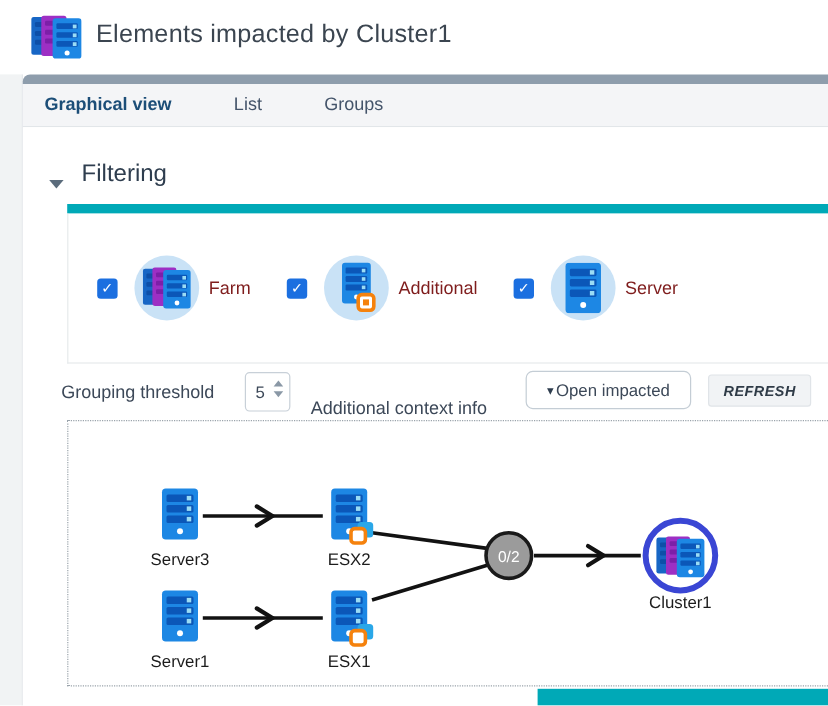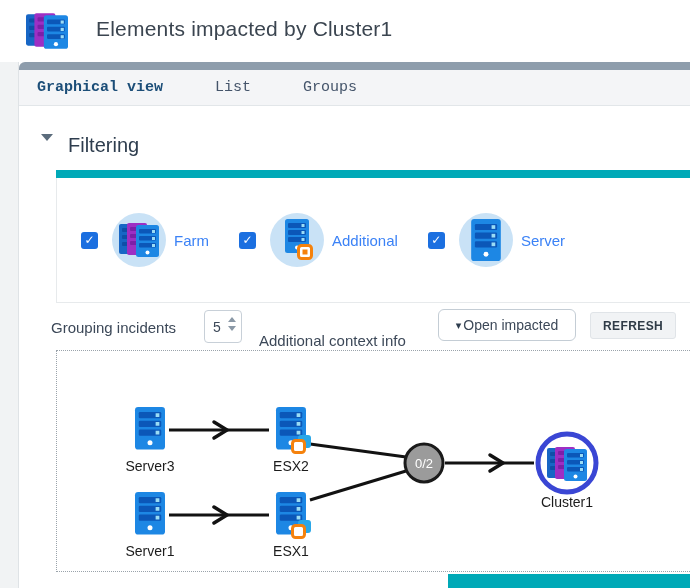--- a/index.html
+++ b/index.html
@@ -3,60 +3,60 @@
 <meta charset="utf-8">
 <style>
   * { margin:0; padding:0; box-sizing:border-box; }
   html,body { width:690px; height:588px; background:#fff; overflow:hidden;
     font-family:"Liberation Sans","DejaVu Sans",sans-serif; color:#3c4858; }
   .stage { position:relative; width:690px; height:588px; }
 
   
   .app-header { position:absolute; left:0; top:0; width:690px; height:62px; background:#fff; }
   .app-header .hicon { position:absolute; left:26px; top:9px; }
-  .app-title { position:absolute; left:96px; top:17px; font-size:21px; color:#3b4550; letter-spacing:.2px; }
+  .app-title { position:absolute; left:80px; top:17px; font-size:21px; color:#3b4550; letter-spacing:.2px; }
 
   
   .gutter { position:absolute; left:0; top:62px; width:18px; height:526px; background:#f1f3f4; }
   .card { position:absolute; left:18px; top:62px; width:700px; height:526px; background:#fff; border-left:1px solid #dfe3e6; }
 
   .gray-top { height:8px; background:#8e9dac; border-radius:6px 6px 0 0; }
   .tabbar { height:36px; background:#f4f5f7; border-bottom:1px solid #e2e6e9; display:flex; align-items:center; padding-left:18px; }
-  .tab { padding:0 26px 0 0; margin-right:26px; font-size:15px; color:#44546a; cursor:pointer;font-family:Liberation Mono, monospace; }
+  .tab { padding:0 26px 0 0; margin-right:26px; font-size:15px; color:#44546a; cursor:pointer; }
   .tab.active { color:#1c4e78; font-weight:bold; }
 
   .content { position:relative; width:100%; height:482px; background:#fff; }
 
   
-  .sect-head { position:absolute; left:22px; top:28px; display:flex; align-items:flex-start; }
+  .sect-head { position:absolute; left:22px; top:28px; display:flex; align-items:flex-end; }
   .caret-down { width:0; height:0; border-left:6px solid transparent; border-right:6px solid transparent; border-top:7px solid #5b6c7c; margin-right:15px; }
   .sect-title { font-size:20px; color:#2e3d4e; }
 
   
   .fpanel { position:absolute; left:37px; top:64px; width:660px; }
   .fpanel .teal-top { height:8px; }
   .fpanel .fbody { background:#fff; border:1px solid #e7eaec; border-top:none; height:125px; display:flex; align-items:center; padding-left:24px; }
   .fitem { display:flex; align-items:center; margin-right:30px; }
   .checkbox { width:17px; height:17px; border-radius:3px; background:#1b6fe0; color:#fff; font-size:12px; font-weight:bold; display:flex; align-items:center; justify-content:center; cursor:pointer; }
   .icircle { width:54px; height:54px; border-radius:50%; background:#c9e2f6; display:flex; align-items:center; justify-content:center; margin:0 8px 0 14px; }
-  .flabel { font-size:15px; color:#3b82f6; }
+  .flabel { font-size:15px; color:#7f1d1d; }
 
   
   .controls { position:absolute; left:0; top:202px; width:690px; height:40px; }
   .ctl-label { position:absolute; font-size:15px; color:#3c4858; top:11px; }
   .lbl-threshold { left:32px; }
   .lbl-context { left:240px;margin-top:13px; }
   .spinner { position:absolute; left:185px; top:2px; width:38px; height:33px; border:1px solid #c8d0d8; border-radius:4px; background:#fff; }
   .spinner .val { position:absolute; left:8px; top:8px; font-size:14px; color:#3c4858; }
   .spin-btns { position:absolute; right:5px; top:6px; display:flex; flex-direction:column; gap:4px; }
   .tri-up { width:0; height:0; border-left:4px solid transparent; border-right:4px solid transparent; border-bottom:5px solid #8a98a6; }
   .tri-dn { width:0; height:0; border-left:4px solid transparent; border-right:4px solid transparent; border-top:5px solid #8a98a6; }
   .dropdown { position:absolute; left:419px; top:1px; width:138px; height:32px; border:1px solid #c4cdd5; border-radius:6px; background:#fff; display:flex; align-items:center; justify-content:center; font-size:14px; color:#3c4858; cursor:pointer; }
   .dropdown .dd-caret { font-size:11px; margin-right:2px; color:#2e3d4e; }
-  .refresh-btn { position:absolute; left:571px; top:4px; height:27px; padding:0 12px; background:#f1f3f5; border:1px solid #e0e4e8; border-radius:3px; font-size:12px; font-weight:bold; letter-spacing:.4px; color:#2f3b47; display:flex; align-items:center; cursor:pointer; }
+  .refresh-btn { position:absolute; left:571px; top:4px; height:27px; padding:0 12px; background:#f1f3f5; border:1px solid #e0e4e8; border-radius:3px; font-size:12px; font-weight:bold; letter-spacing:.4px; color:#2f3b47; display:flex; align-items:center; cursor:pointer;font-style:italic; }
 
   
   .gpanel { position:absolute; left:37px; top:244px; width:660px; height:222px; border:1px dotted #9aa3ab; background:#fff; }
 
   
   .bottom-teal { position:absolute; left:448px; top:574px; width:242px; height:14px; }
 
   .teal { background:#00a9b7; }
 
   svg text { font-family:"Liberation Sans","DejaVu Sans",sans-serif; }
@@ -165,21 +165,21 @@
               <svg width="30" height="42" viewBox="0 0 24 34">
                   <use href="#g-server"></use>
                 </svg>
             </span>
             <span class="flabel">Server</span>
           </div>
         </div>
       </div>
 
       <div class="controls">
-        <span class="ctl-label lbl-threshold">Grouping incidents</span>
+        <span class="ctl-label lbl-threshold">Grouping threshold</span>
         <span class="spinner">
           <span class="val">5</span>
           <span class="spin-btns">
             <span class="tri-up"></span>
             <span class="tri-dn"></span>
           </span>
         </span>
         <span class="ctl-label lbl-context">Additional context info</span>
         <span class="dropdown">
           <span class="dd-caret">▾</span>

